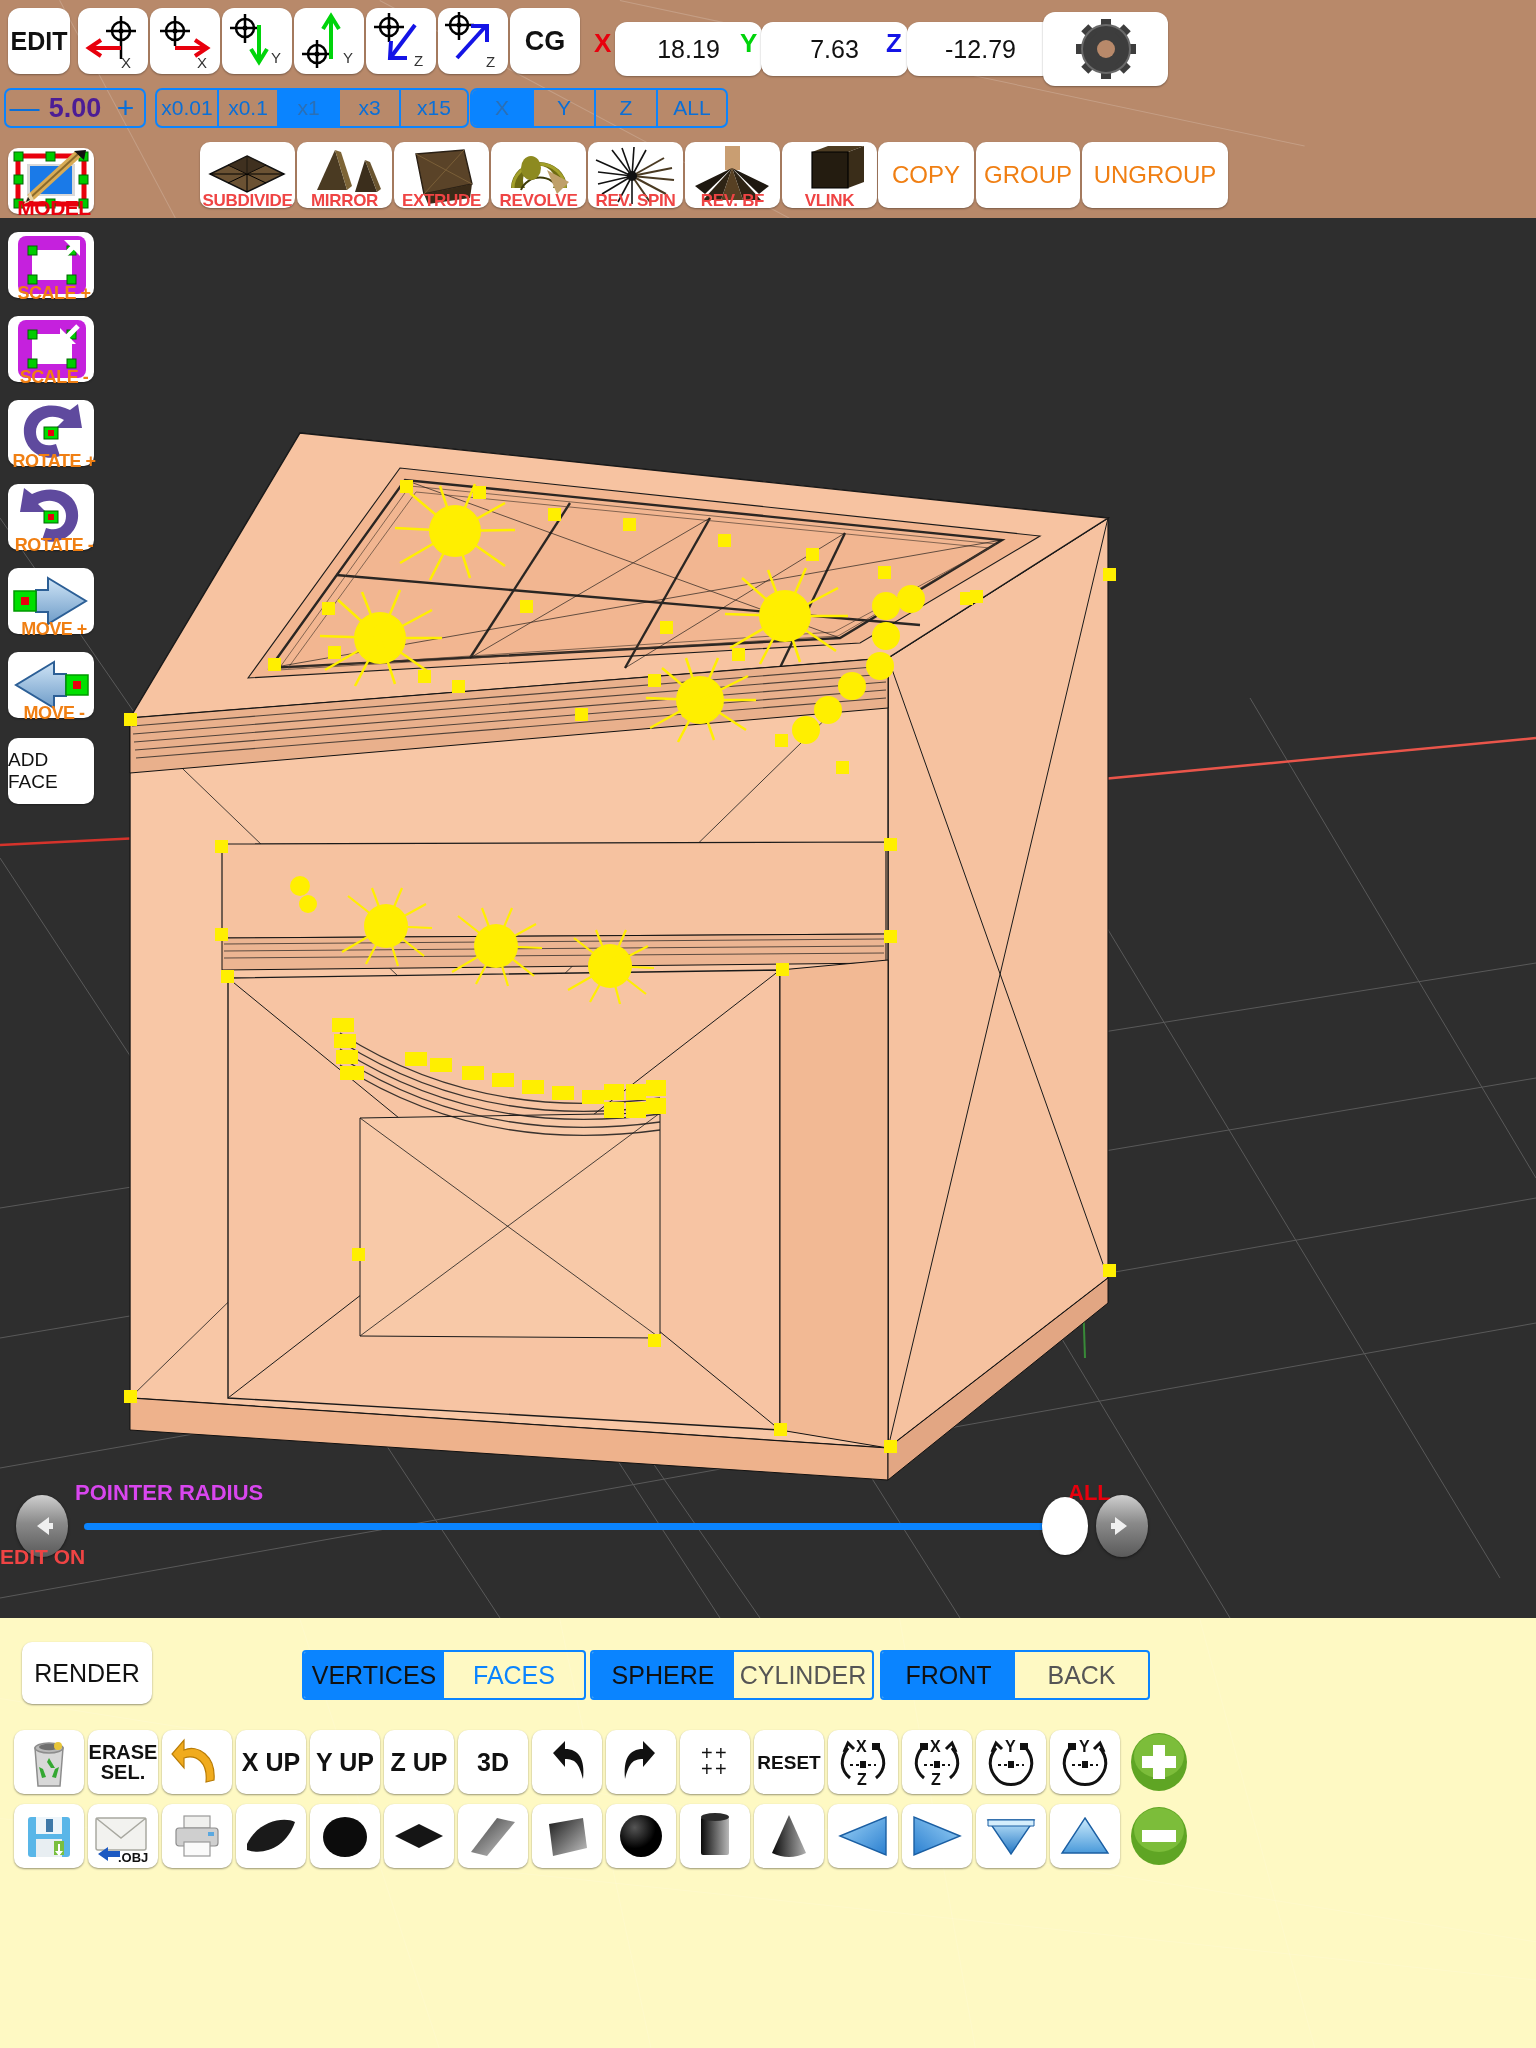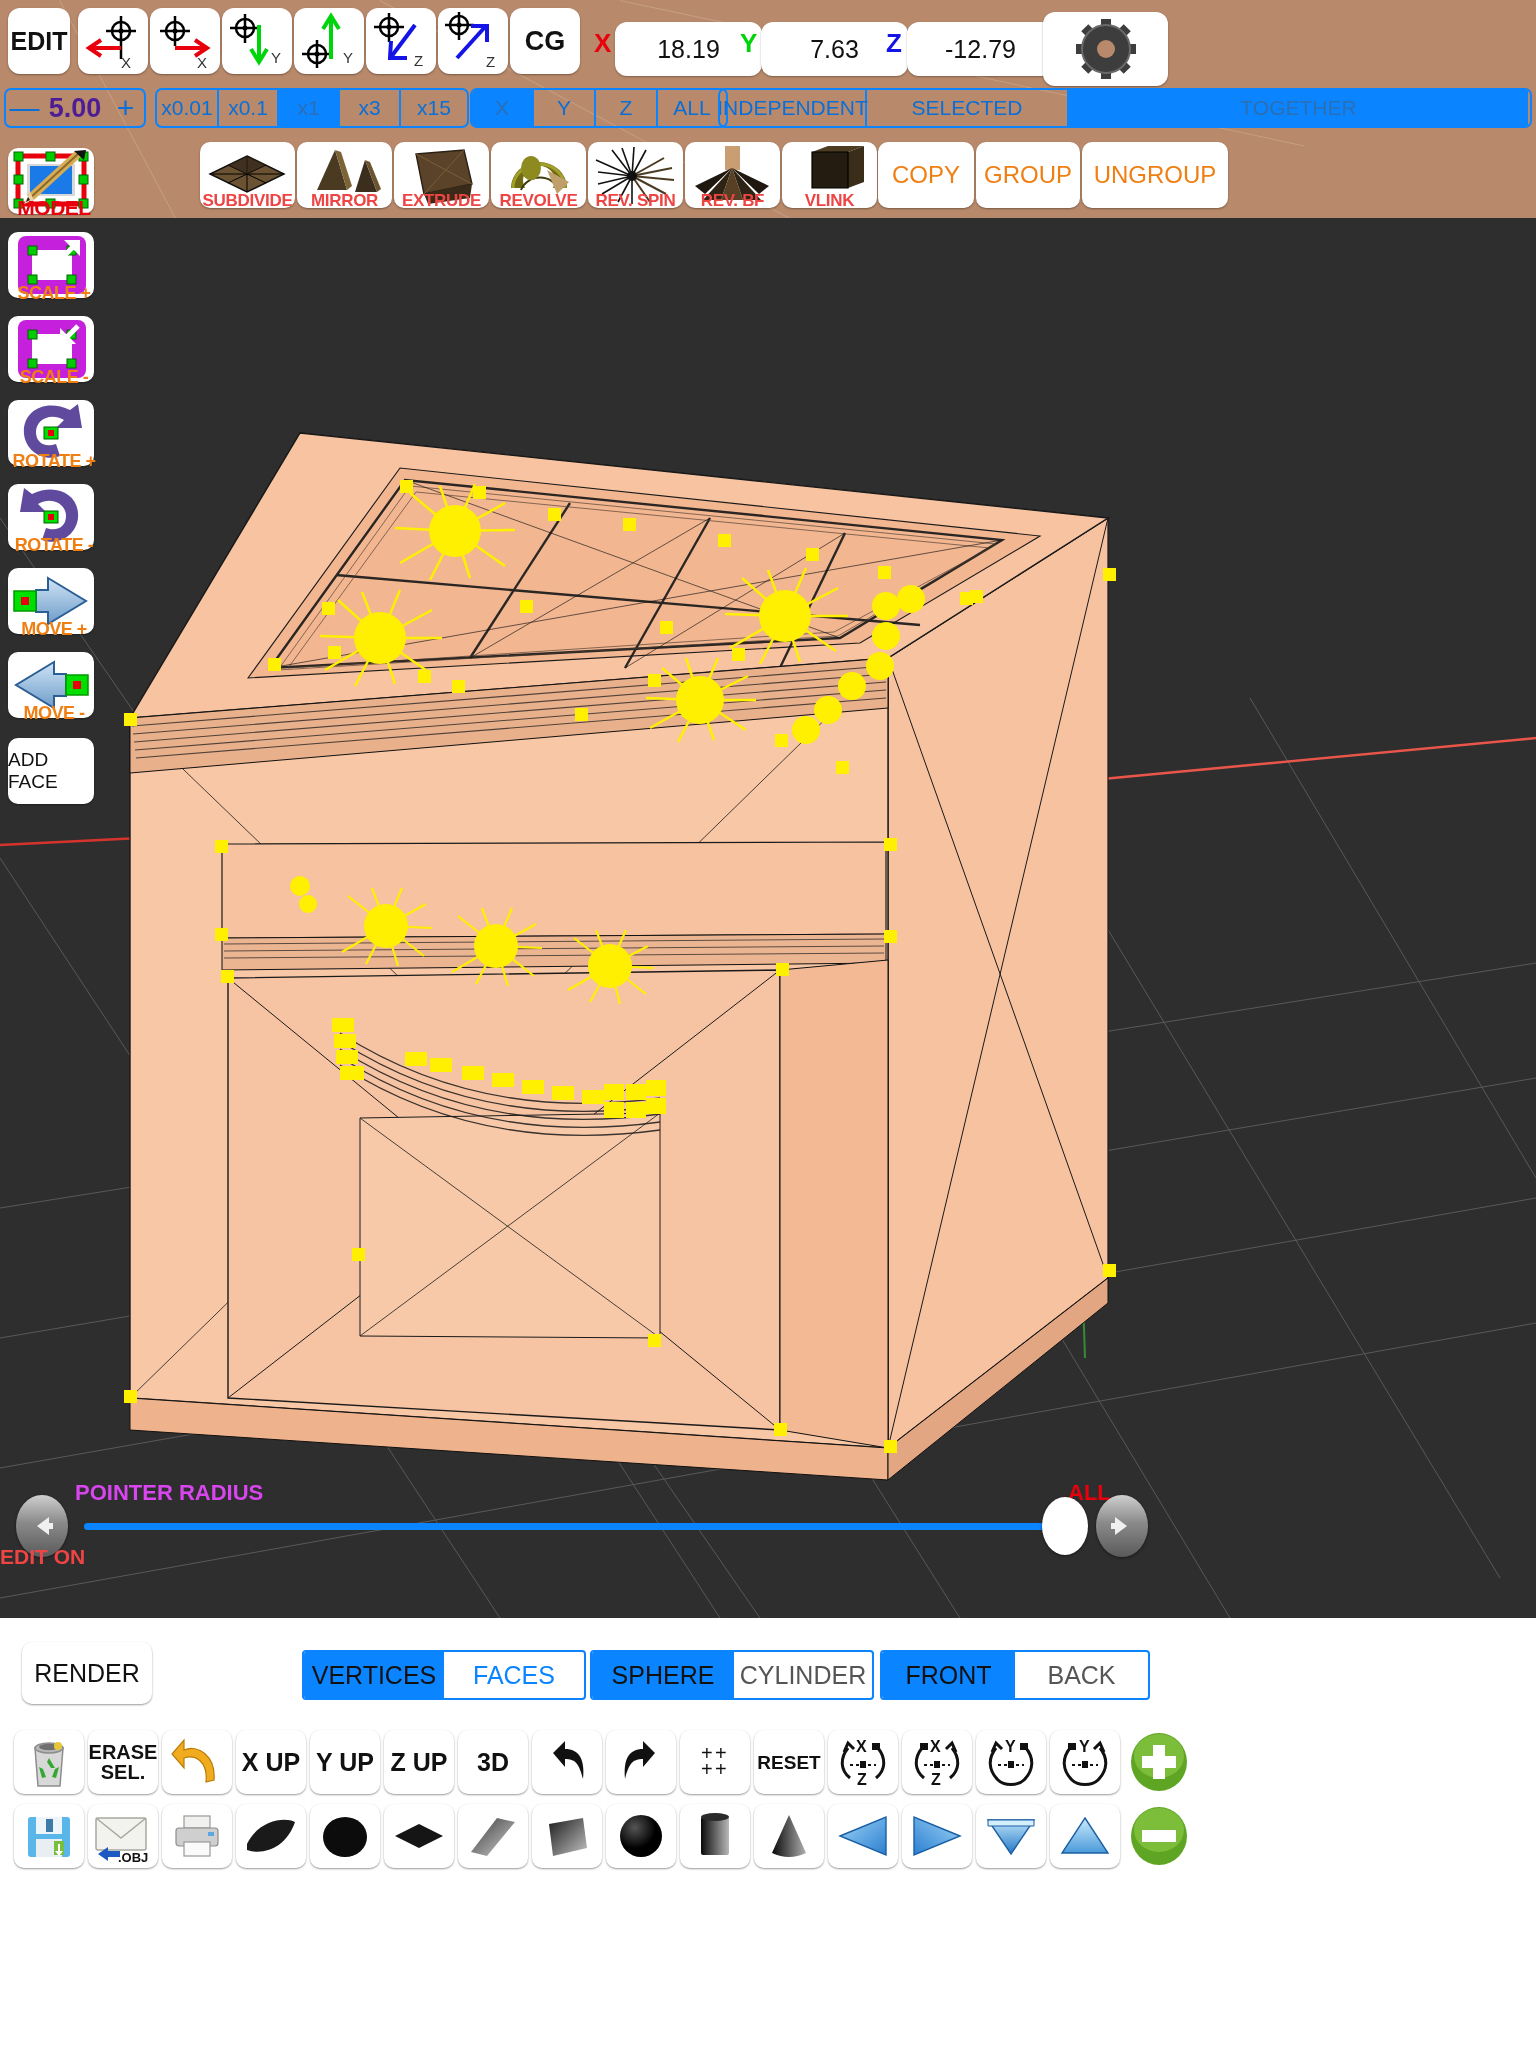--- a/index.html
+++ b/index.html
@@ -102,21 +102,21 @@
   }
 
   
   #viewport{
     position:absolute; left:0; top:218px; width:1536px; height:1400px;
     background:#2e2e2e; overflow:hidden;
   }
   #viewport svg{ display:block; }
 
   
-  #bottom{ position:absolute; left:0; top:1618px; width:1536px; height:430px; background:#ffffff; overflow:hidden; }
+  #bottom{ position:absolute; left:0; top:1618px; width:1536px; height:430px; background:#fef9c3; overflow:hidden; }
   #bottom .faintline{ position:absolute; background:rgba(255,255,255,.13); height:1px; transform-origin:0 0; }
 
   #renderbtn{
     position:absolute; left:22px; top:24px; width:130px; height:62px; background:#fff;
     border-radius:10px; display:flex; align-items:center; justify-content:center;
     font-size:25px; color:#111; box-shadow:0 1px 2px rgba(0,0,0,.4);
   }
   .bseg{
     position:absolute; top:32px; height:50px; border:2px solid #0a84ff; border-radius:4px;
     display:flex; overflow:hidden;
@@ -284,25 +284,20 @@
       <div style="width:66px;">x15</div>
     </div>
 
     <div class="seg" id="axisseg" style="left:470px;">
       <div class="on" style="width:62px;">X</div>
       <div style="width:62px;">Y</div>
       <div style="width:62px;">Z</div>
       <div style="width:68px;">ALL</div>
     </div>
 
-    <div class="seg" id="modeseg" style="left:718px; width:814px;">
-      <div style="width:147px;">INDEPENDENT</div>
-      <div style="width:202px;">SELECTED</div>
-      <div class="on" style="width:459px;">TOGETHER</div>
-    </div>
   </div>
 
   <div id="row3">
 
     <div class="tool" style="left:200px;">
       <svg class="glyph" viewBox="0 0 95 66">
         <polygon points="47,14 84,32 47,50 10,32" fill="#6b5233"></polygon>
         <polygon points="47,14 84,32 47,50 10,32" fill="none" stroke="#111" stroke-width="1.5"></polygon>
         <line x1="28" y1="23" x2="66" y2="41" stroke="#000" stroke-width="1"></line>
         <line x1="66" y1="23" x2="28" y2="41" stroke="#000" stroke-width="1"></line>

